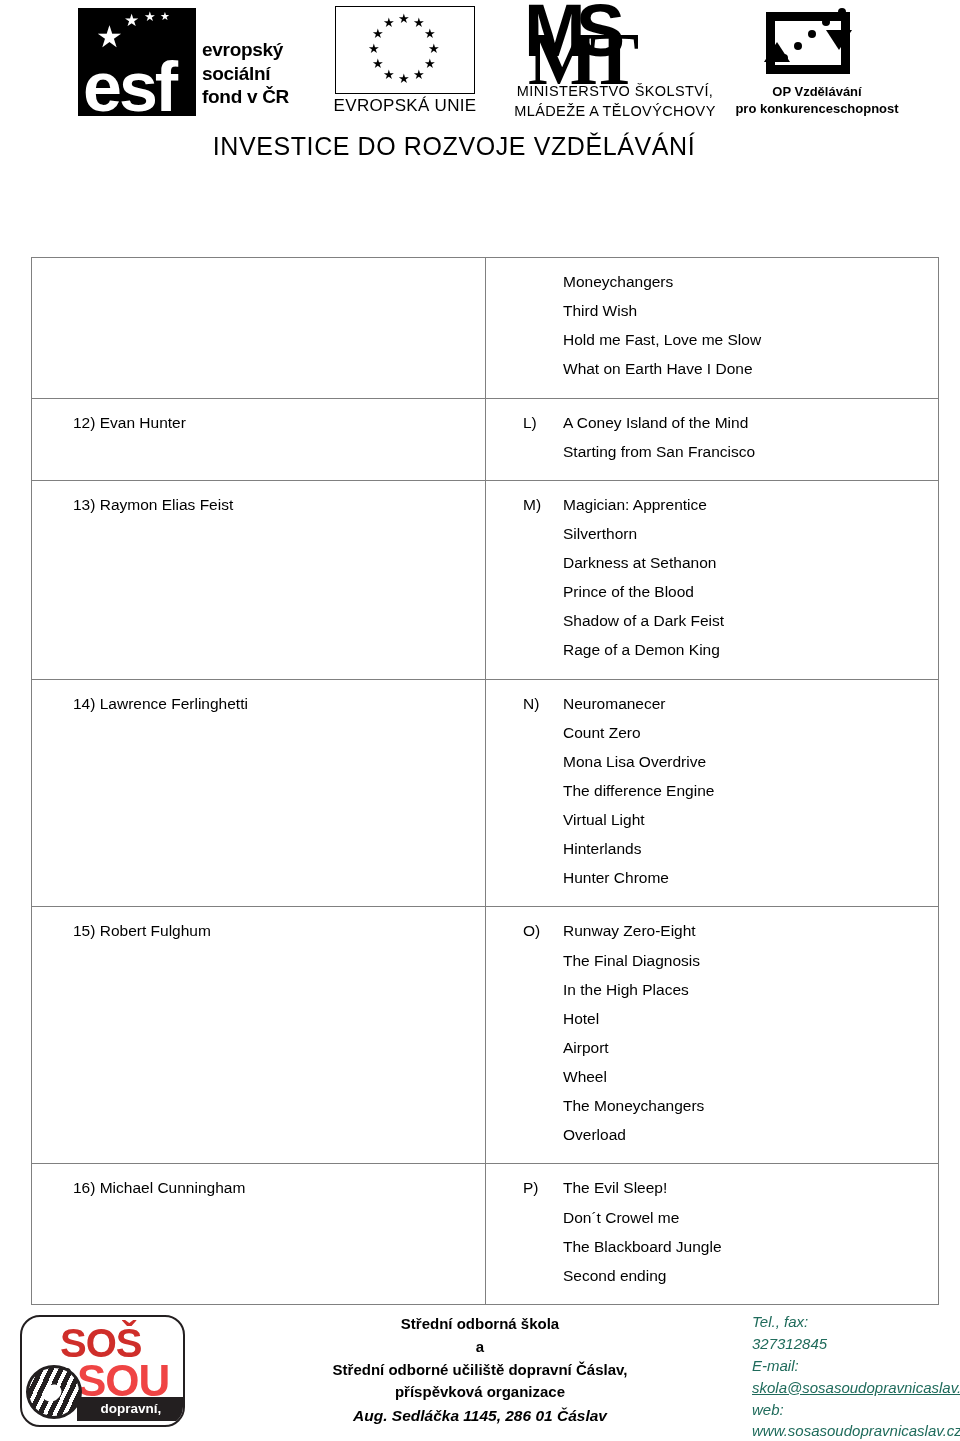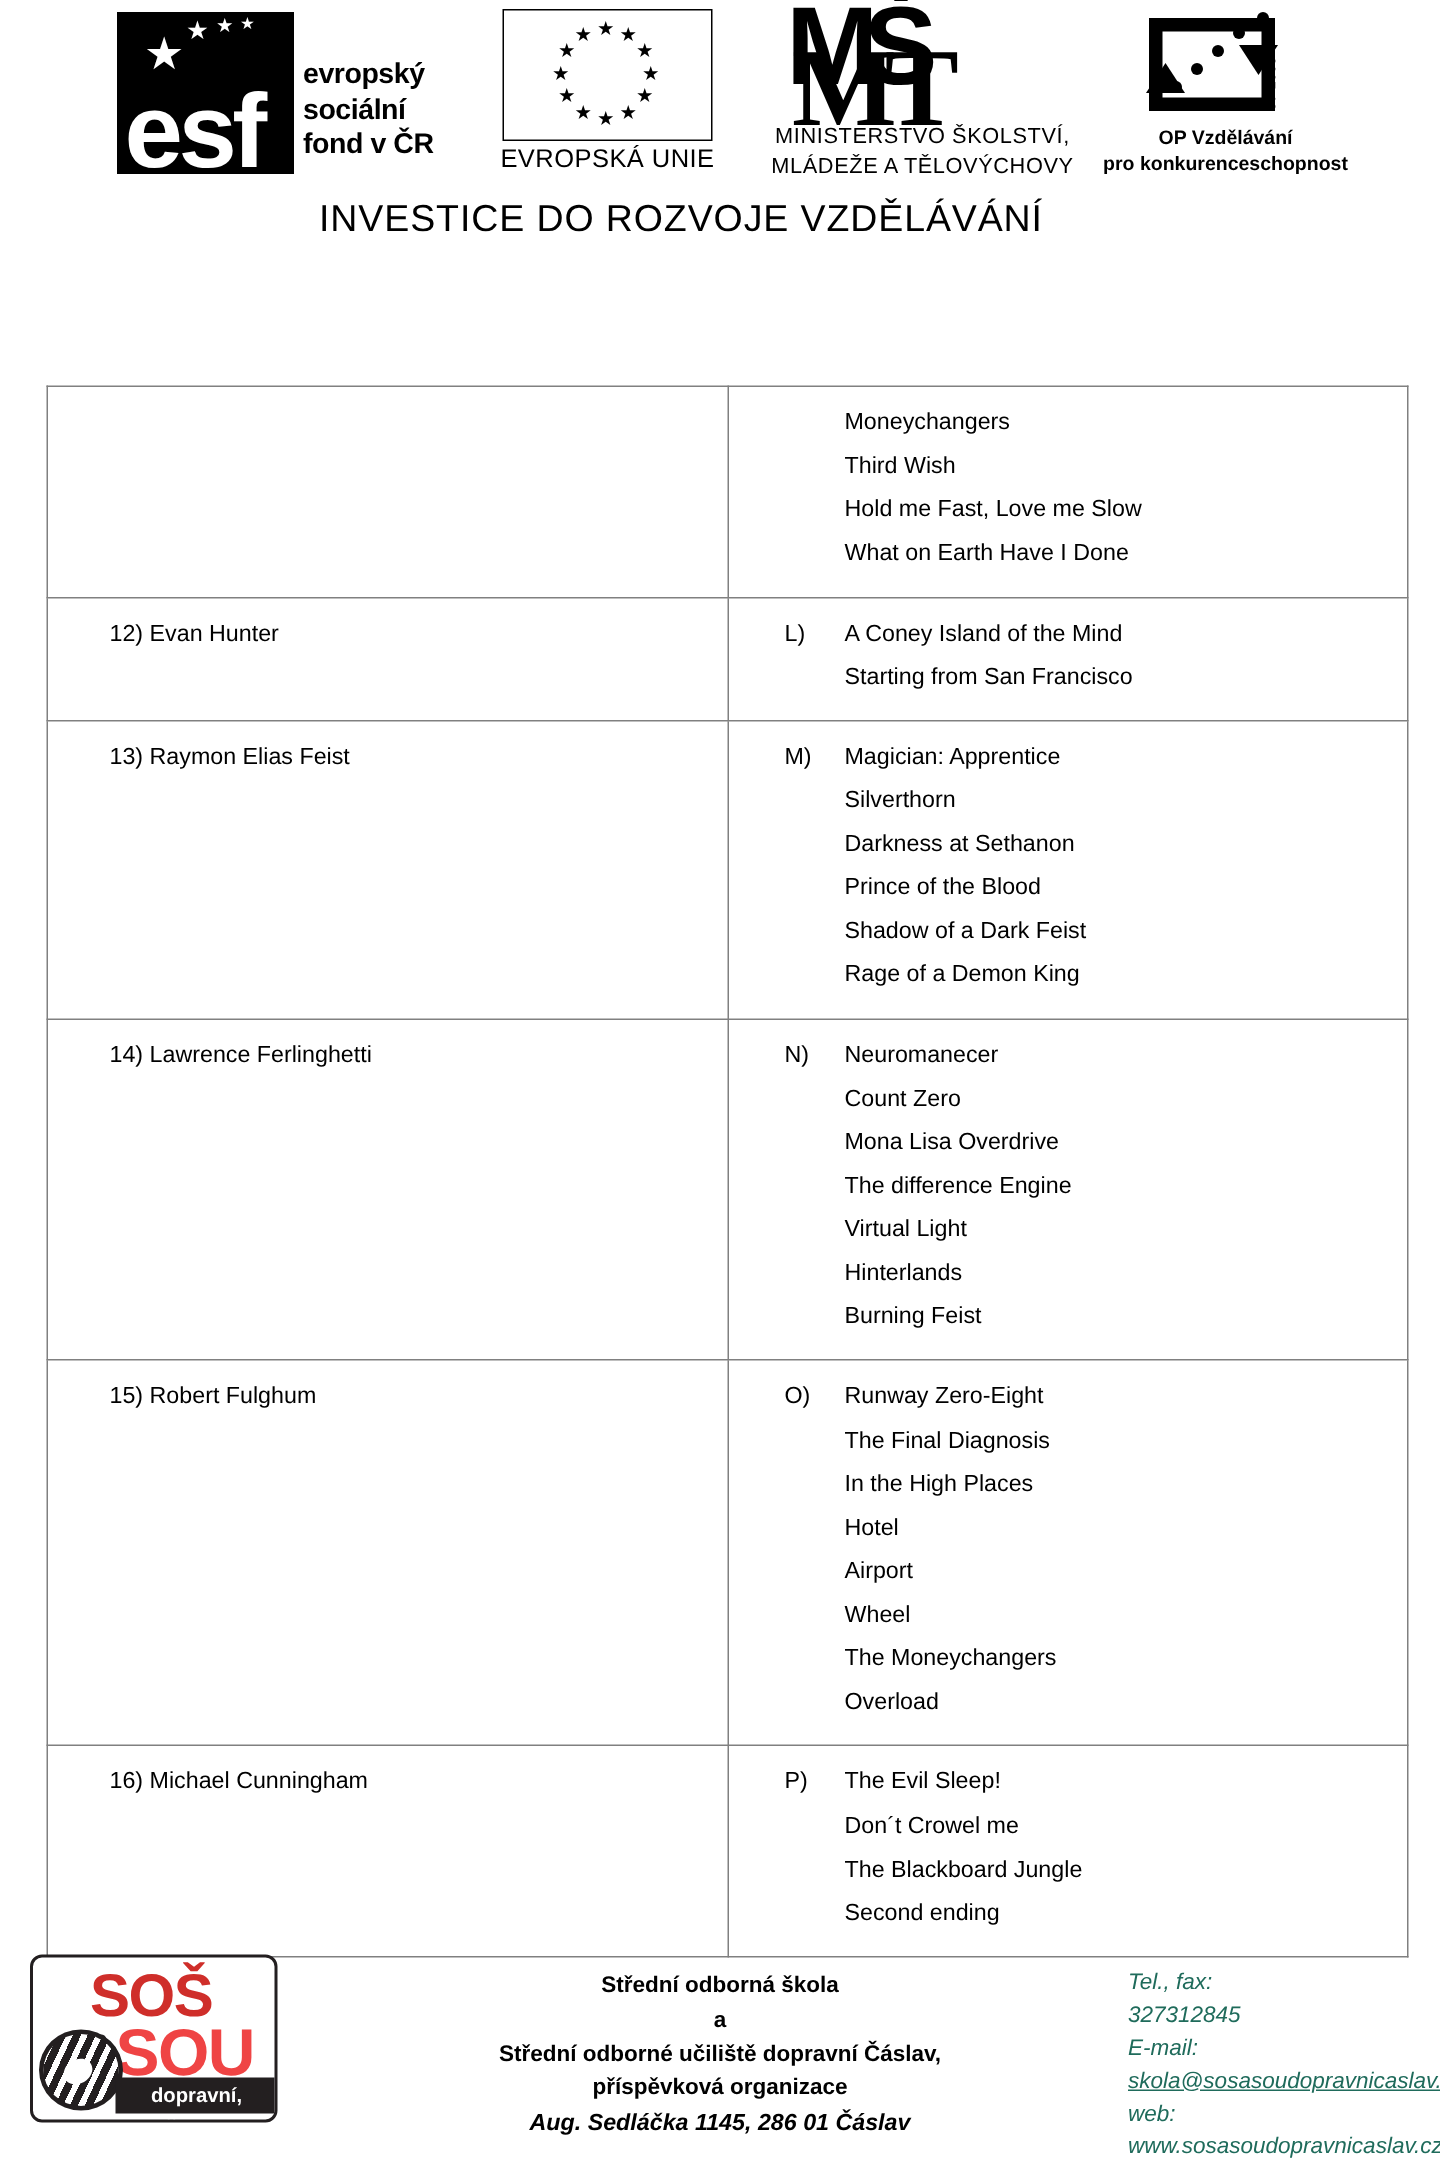--- a/index.html
+++ b/index.html
@@ -260,25 +260,25 @@
     left: 0;
     top: 1295px;
     width: 960px;
     height: 146px;
   }
 
   
   #logo-sos {
     position: absolute;
     left: 20px;
-    top: 8px;
+    top: 20px;
     width: 165px;
     height: 112px;
     border: 2.5px solid #231f20;
-    border-radius: 8px;
+    border-radius: 20px;
     background: #fff;
     box-sizing: border-box;
     overflow: hidden;
   }
   #sos-red-1 {
     position: absolute;
     left: 38px;
     top: 6px;
     font-size: 40px;
     font-weight: bold;
@@ -545,21 +545,21 @@
             <div class="title-line">
               <span class="title-marker">&nbsp;</span>
               <span class="title-text">Virtual Light</span>
             </div>
             <div class="title-line">
               <span class="title-marker">&nbsp;</span>
               <span class="title-text">Hinterlands</span>
             </div>
             <div class="title-line">
               <span class="title-marker">&nbsp;</span>
-              <span class="title-text">Burning Feist</span>
+              <span class="title-text">Hunter Chrome</span>
             </div>
           </div>
         </td>
       </tr>
       <tr>
         <td>
           <div class="author-cell">15) Robert Fulghum</div>
         </td>
         <td>
           <div class="titles-cell">

